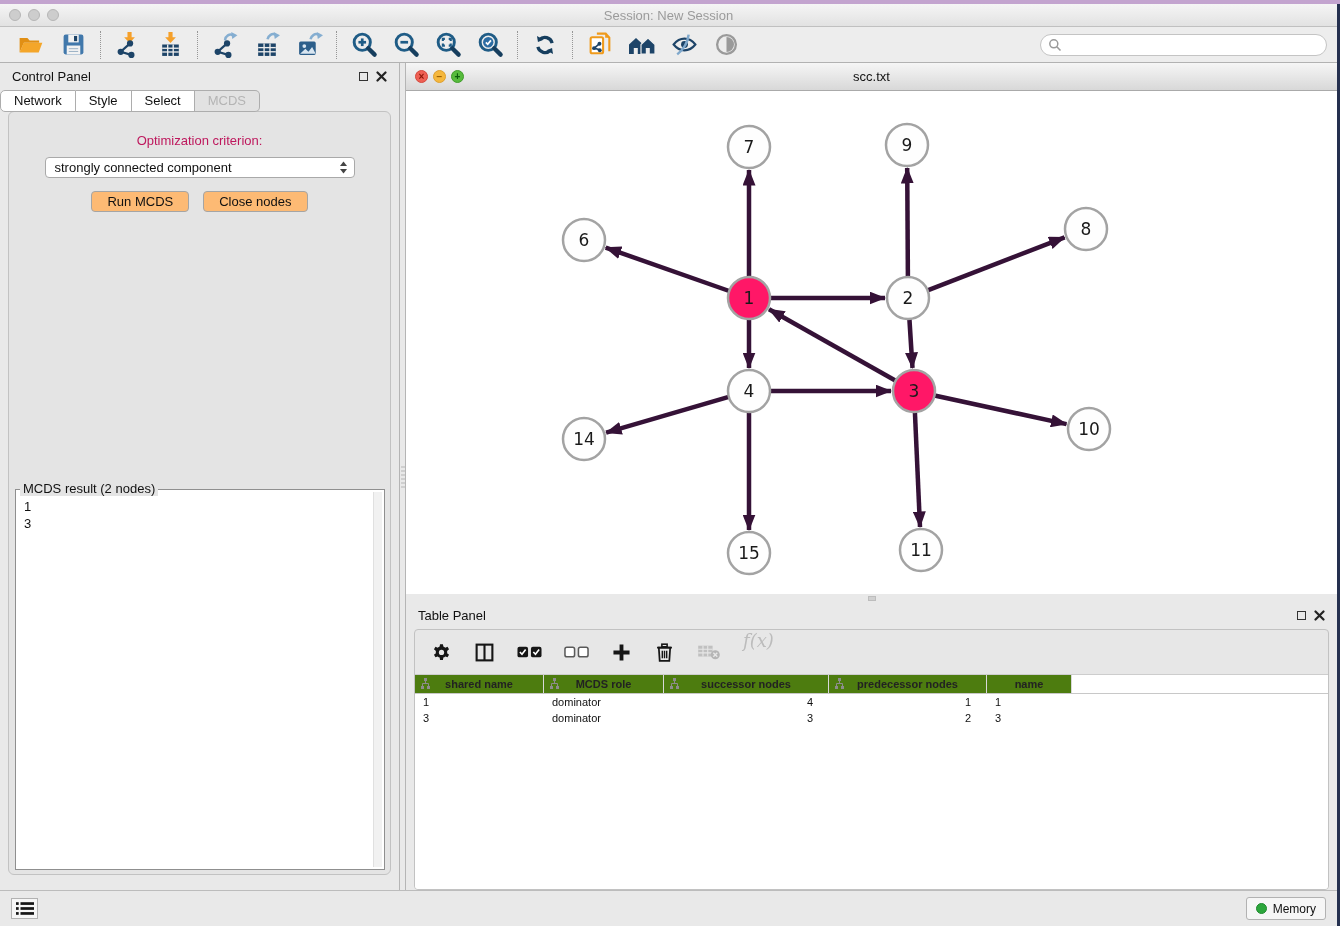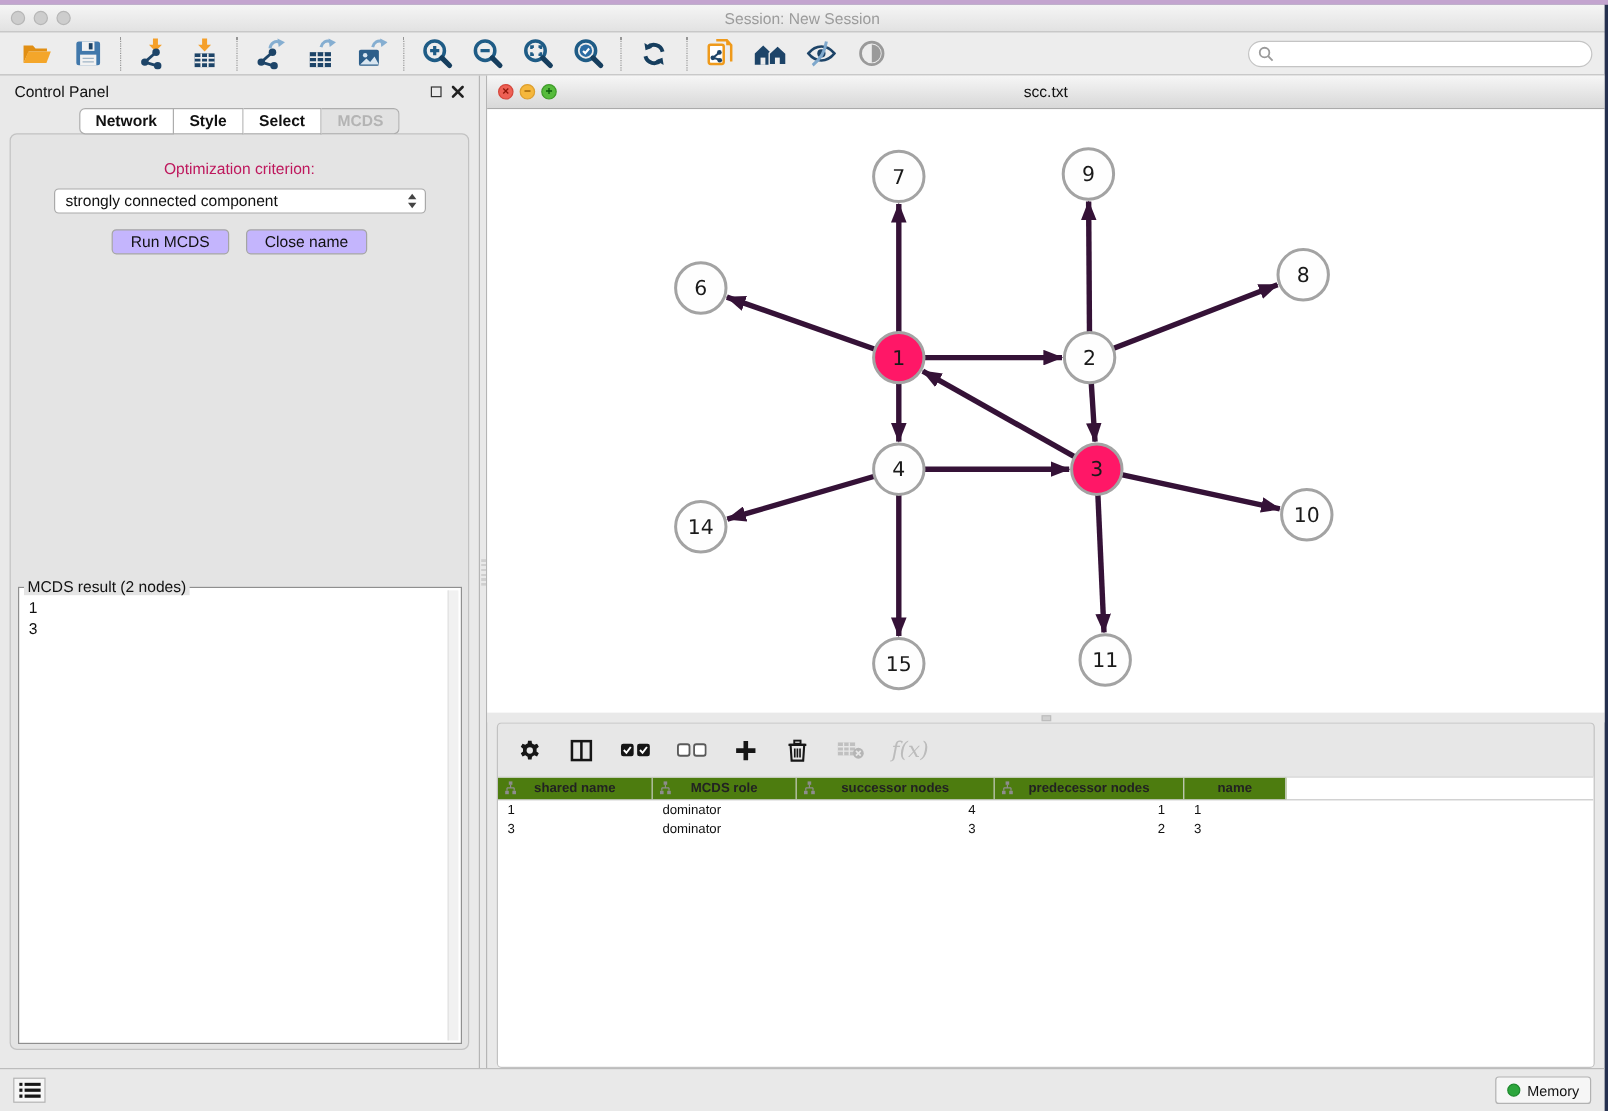--- a/index.html
+++ b/index.html
@@ -25,32 +25,32 @@
   
   .workspace { flex:1; display:flex; min-height:0; }
 
   
   .control-panel { width:399px; background:#e9e9e9; display:flex; flex-direction:column; }
   .panel-header { height:27px; display:flex; align-items:center; padding:0 12px; font-size:13px; color:#111; }
   .win-btns { margin-left:auto; display:flex; gap:8px; align-items:center; }
   .float-btn { width:9px; height:9px; border:1.5px solid #333; background:transparent; }
   .close-x { width:11px; height:11px; }
 
-  .seg-tabs { display:flex; justify-content:center; height:22px; position:relative; z-index:2;font-weight:bold; }
+  .seg-tabs { display:flex; height:22px; position:relative; z-index:2; }
   .seg-tab { background:#fff; border:1px solid #adadad; border-left:none; font-size:13px; color:#111; padding:2px 13px; line-height:16px; white-space:nowrap; }
   .seg-tab:first-child { border-left:1px solid #adadad; border-radius:5px 0 0 5px; }
   .seg-tab:last-child { border-radius:0 5px 5px 0; }
   .seg-tab.selected { background:#e2e2e2; color:#b4b4b4; }
 
   .cp-box { flex:1; margin:0 8px 15px; background:#e4e4e4; border:1px solid #c2c2c2; border-radius:6px; margin-top:-1px; position:relative; }
   .opt-label { text-align:center; font-size:13px; margin-top:21px; color:#be185d; }
   .dropdown { margin:9px auto 0; width:310px; height:21px; background:#fff; border:1px solid #a9a9a9; border-radius:4px; display:flex; align-items:center; font-size:13px; padding:0 4px 0 9px; color:#111;gap:15px; }
   .dropdown .dval { flex:1; }
   .btn-row { display:flex; justify-content:center; gap:14px; margin-top:13px; }
-  .aqua-btn { background:#c4b5fd; border:1px solid #a5a5a5; border-radius:4px; height:21px; padding:0 15px; font-size:13px; color:#111; }
+  .aqua-btn { background:#fdba74; border:1px solid #a5a5a5; border-radius:4px; height:21px; padding:0 15px; font-size:13px; color:#111; }
 
   .result-group { position:absolute; left:6px; right:5px; top:377px; bottom:4px; border:1px solid #8f8f8f; background:#fff; }
   .result-legend { position:absolute; top:-9px; left:4px; background:#e4e4e4; padding:0 3px; font-size:13px; color:#111; }
   .result-text { position:absolute; inset:2px 12px 2px 2px; padding:6px 6px; font-size:13px; line-height:17px; white-space:pre; color:#111; overflow:hidden; }
   .result-scroll { position:absolute; top:2px; bottom:2px; right:2px; width:9px; background:#f1f1f1; border-left:1px solid #e0e0e0; }
 
   
   .v-splitter { width:7px; background:#e9e9e9; border-left:1px solid #b5b5b5; border-right:1px solid #b5b5b5; position:relative; }
   .v-grip { position:absolute; top:50%; left:1px; width:4px; height:22px; transform:translateY(-50%); background:repeating-linear-gradient(#cfcfcf 0 2px,#e9e9e9 2px 4px); }
 
@@ -65,21 +65,21 @@
   .nt.green { background:#56bb3c; border:1px solid #3f9c29; color:#0b5d0b; }
   .net-canvas { flex:1; background:#fff; position:relative; }
   .net-canvas svg { position:absolute; inset:0; }
 
   .h-splitter { height:8px; background:#e9e9e9; position:relative; }
   .h-grip { position:absolute; left:50%; top:2px; width:8px; height:5px; transform:translateX(-50%); background:#d0d0d0; border:1px solid #bdbdbd; }
 
   
   .table-panel { flex:1; display:flex; flex-direction:column; min-height:0; }
   .tp-box { flex:1; margin:0 8px; background:#e7e7e7; border:1px solid #c2c2c2; border-radius:4px; display:flex; flex-direction:column; overflow:hidden; }
-  .tp-toolbar { height:44px; display:flex; align-items:center; padding:0 16px; gap:22px; }
+  .tp-toolbar { height:44px; display:flex; padding:0 16px; gap:22px; }
   .tp-ic { display:flex; align-items:center; justify-content:center; background:transparent; border:0; }
   .fx-label { font-family:"DejaVu Serif",serif; font-style:italic; font-size:18px; color:#bcbcbc; }
   .the-table { flex:1; background:#fff; border-top:1px solid #cdcdcd; overflow:hidden; font-size:11px; }
   .t-head { display:flex; height:19px; border-bottom:1px solid #c8c8c8; }
   .th { background:#4d7c0f; border-right:1px solid #d8d8d8; display:flex; align-items:center; position:relative; justify-content:center; color:#222;font-weight:bold; }
   .tree-ic { position:absolute; left:5px; top:3px; }
   .th-label { font-size:11px; }
   .tr { display:flex; height:16px; align-items:center; color:#111; }
   .td { padding:0 8px; overflow:hidden; white-space:nowrap; }
   .td.align-right { text-align:right; padding-right:16px; }
@@ -295,21 +295,21 @@
           <div class="opt-label">Optimization criterion:</div>
           <div class="dropdown">
             <span class="dval">strongly connected component</span>
             <svg width="13" height="15" viewBox="0 0 13 15">
                 <path d="M3 6l3.5-4.5L10 6z" fill="#444"></path>
                 <path d="M3 9l3.5 4.5L10 9z" fill="#444"></path>
               </svg>
           </div>
           <div class="btn-row">
             <button class="aqua-btn">Run MCDS</button>
-            <button class="aqua-btn">Close name</button>
+            <button class="aqua-btn">Close nodes</button>
           </div>
           <div class="result-group">
             <span class="result-legend">MCDS result (2 nodes)</span>
             <div class="result-text">1
 3</div>
             <div class="result-scroll"></div>
           </div>
         </div>
       </div>
 
@@ -398,20 +398,29 @@
                 </g>
               </svg>
           </div>
         </div>
 
         <div class="h-splitter">
             <div class="h-grip"></div>
           </div>
 
         <div class="table-panel">
+          <div class="panel-header">
+            <span>Table Panel</span>
+            <span class="win-btns">
+              <span class="float-btn"></span>
+              <svg class="close-x" viewBox="0 0 11 11">
+                  <path d="M1.5 1.5l8 8M9.5 1.5l-8 8" stroke="#222" stroke-width="2.2" stroke-linecap="round"></path>
+                </svg>
+            </span>
+          </div>
           <div class="tp-box">
             <div class="tp-toolbar">
               <button class="tp-ic">
                 <svg viewBox="0 0 24 24" width="21" height="21">
                     <path d="M10.3 2.5h3.4l.4 2.7a7.4 7.4 0 012.2 1.3l2.6-1 1.7 2.9-2.2 1.8a7.4 7.4 0 010 2.6l2.2 1.8-1.7 2.9-2.6-1a7.4 7.4 0 01-2.2 1.3l-.4 2.7h-3.4l-.4-2.7a7.4 7.4 0 01-2.2-1.3l-2.6 1-1.7-2.9 2.2-1.8a7.4 7.4 0 010-2.6L3.4 8.4l1.7-2.9 2.6 1a7.4 7.4 0 012.2-1.3z" fill="#161616"></path>
                     <circle cx="12" cy="11.9" r="3" fill="#e7e7e7"></circle>
                   </svg>
               </button>
               <button class="tp-ic">
                 <svg viewBox="0 0 24 24" width="21" height="21">

